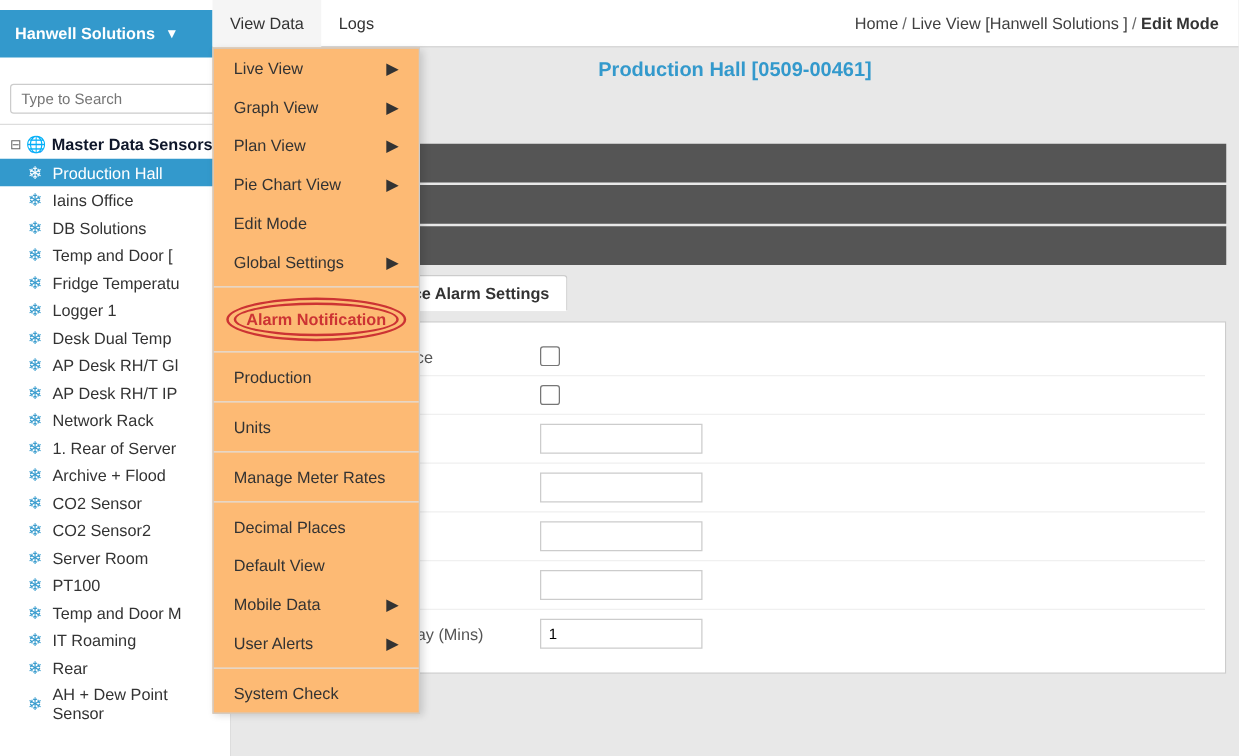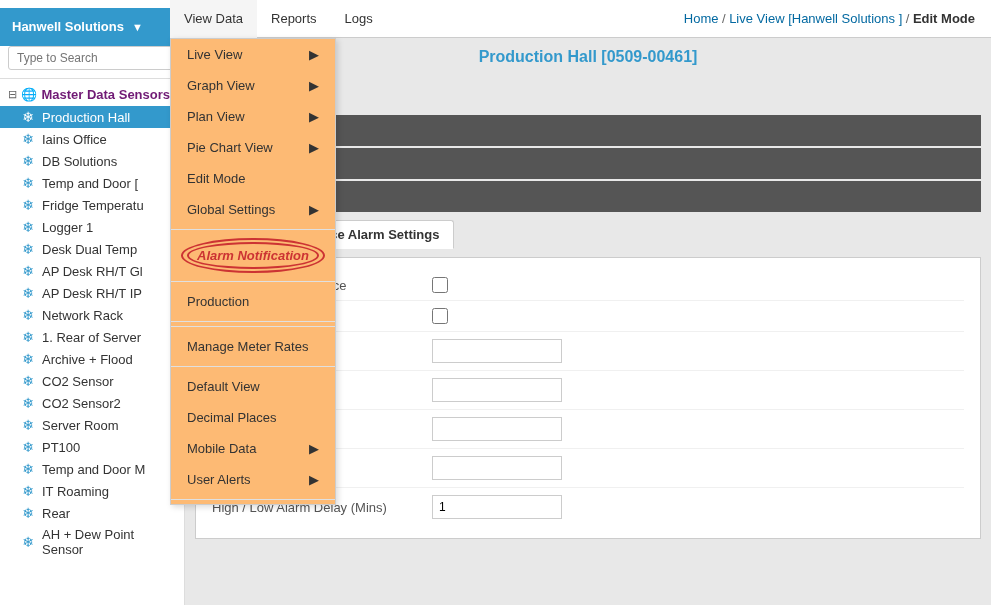--- a/index.html
+++ b/index.html
@@ -43,21 +43,21 @@
       color: #333;
       position: relative;
     }
     .nav-item.active { background: #f5f5f5; }
     .breadcrumb {
       margin-left: auto;
       padding-right: 16px;
       color: #666;
       font-size: 12px;
     }
-    .breadcrumb a { color: #0369a1; text-decoration: none; }
+    .breadcrumb a { color: #404040; text-decoration: none; }
     .breadcrumb .current { font-weight: bold; color: #333; }
 
     
     .dropdown-menu {
       position: absolute;
       top: 38px;
       left: 0;
       background: #fdba74;
       border: 1px solid #ccc;
       box-shadow: 2px 2px 6px rgba(0,0,0,0.15);
@@ -103,20 +103,21 @@
     .sidebar {
       width: 185px;
       background: #fff;
       border-right: 1px solid #ddd;
       overflow-y: auto;
       flex-shrink: 0;
     }
     .search-box {
       padding: 8px;
       border-bottom: 1px solid #ddd;
+      margin-top: 21px;
     }
     .search-box input {
       width: 100%;
       padding: 4px 8px;
       border: 1px solid #ccc;
       border-radius: 3px;
       font-size: 12px;
       color: #999;
     }
     .tree {
@@ -128,21 +129,21 @@
       padding: 4px 8px;
       cursor: pointer;
     }
     .tree-root-icon {
       color: #666;
       margin-right: 4px;
       font-size: 11px;
     }
     .tree-root-label {
       font-weight: bold;
-      color: #701a75;
+      color: #0f172a;
     }
     .tree-item {
       display: flex;
       align-items: center;
       padding: 3px 8px 3px 20px;
       cursor: pointer;
       color: #333;
     }
     .tree-item.selected { background: #3399cc; color: #fff; }
     .tree-item .icon {
@@ -286,51 +287,54 @@
         </div>
         <div class="menu-item">
           <span>Edit Mode</span>
         </div>
         <div class="menu-item">
           <span>Global Settings</span>
           <span>▶</span>
         </div>
         <div class="menu-divider"></div>
         <div class="menu-item highlighted" style="position:relative;">
-          <span class="alarm-notification-circle" style="color:#cc3333; font-weight:bold; border: 2px solid #cc3333; border-radius: 50%; padding: 4px 8px; font-style: italic;">Alarm Notification</span>
+          <span class="alarm-notification-circle" style="color:#cc3333; font-weight:bold; border: 2px solid #cc3333; border-radius: 50%; padding: 4px 8px;">Alarm Notification</span>
         </div>
         <div class="menu-divider"></div>
         <div class="menu-item">
           <span>Production</span>
         </div>
         <div class="menu-divider"></div>
+        <div class="menu-item">
+          <span>Units</span>
+        </div>
         <div class="menu-divider"></div>
         <div class="menu-item">
           <span>Manage Meter Rates</span>
         </div>
         <div class="menu-divider"></div>
         <div class="menu-item">
+          <span>Decimal Places</span>
+        </div>
+        <div class="menu-item">
           <span>Default View</span>
         </div>
         <div class="menu-item">
-          <span>Decimal Places</span>
-        </div>
-        <div class="menu-item">
           <span>Mobile Data</span>
           <span>▶</span>
         </div>
         <div class="menu-item">
           <span>User Alerts</span>
           <span>▶</span>
         </div>
         <div class="menu-divider"></div>
-      </div>
-    </div>
-    <div class="nav-item">
-      <span>Reports</span>
+        <div class="menu-item">
+          <span>System Check</span>
+        </div>
+      </div>
     </div>
     <div class="nav-item">
       <span>Logs</span>
     </div>
   </div>
 
   <div class="breadcrumb">
     <a>Home</a>
     <span> / </span>
     <a>Live View [Hanwell Solutions ]</a>

